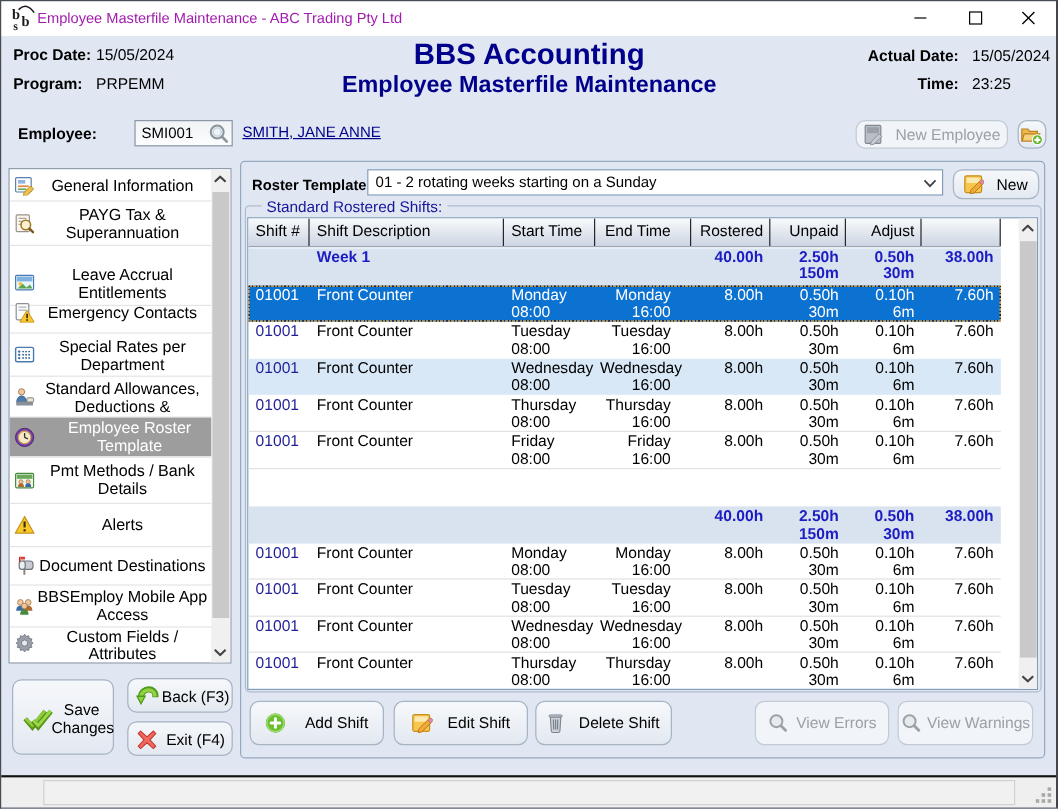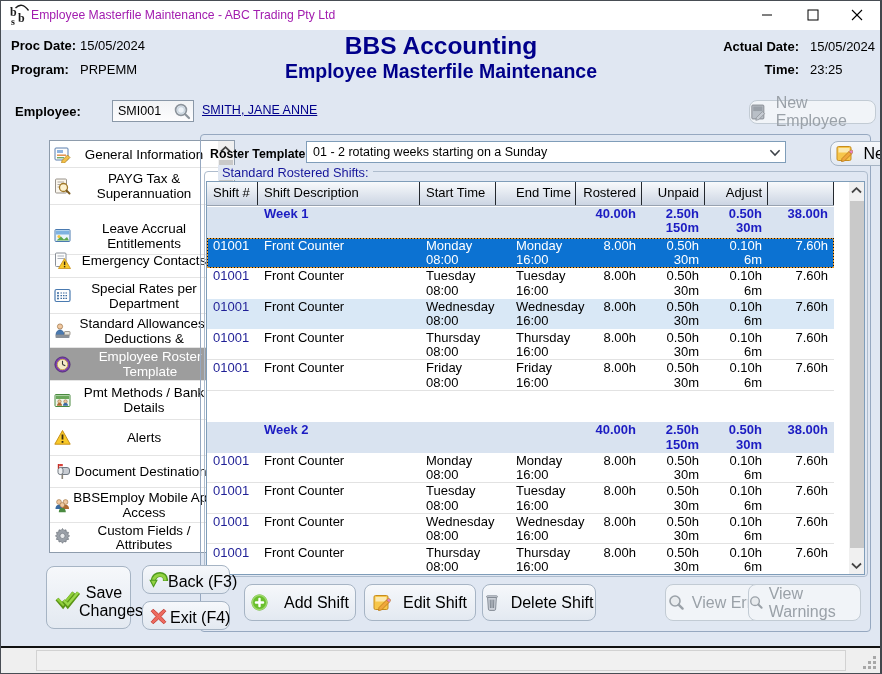--- a/index.html
+++ b/index.html
@@ -7,35 +7,35 @@
 body { font-family:"Liberation Sans", sans-serif; position:relative; background:#e0e7f2; overflow:hidden; }
 .abs { position:absolute; }
 #frame { position:absolute; left:0; top:0; width:882px; height:674px; border:1px solid #484d54; border-right:2px solid #41464c; pointer-events:none; }
 #titlebar { position:absolute; left:1px; top:1px; width:880px; height:29px; background:#ffffff; }
 #titletext { position:absolute; left:33px; top:7px; font-size:12.5px; color:#a21caf; }
 #client { position:absolute; left:1px; top:30px; width:880px; height:616px; background:#e0e7f2; }
 .bold { font-weight:bold; }
 .navy { color:#00008b; }
 .lab { font-size:13px; font-weight:bold; color:#000; }
 .val { font-size:13px; color:#000; }
-#sidebar { position:absolute; left:7px; top:140px; width:186px; height:413px; background:#fff; border:1px solid #8e9cac; overflow:hidden;margin-left:42px; }
+#sidebar { position:absolute; left:7px; top:140px; width:186px; height:413px; background:#fff; border:1px solid #8e9cac; overflow:hidden; }
 .sitem { position:absolute; left:0px; width:169px; display:flex; align-items:center; border-bottom:1px solid #e4e4e4; }
 .sico { width:17px; height:17px; margin-left:4px; flex:0 0 17px; }
 .stxt { flex:1; text-align:center; font-size:13.4px; line-height:15px; color:#000; padding-right:2px; }
-.btn { position:absolute; border:1px solid #a6b4c4; border-radius:8px; background:linear-gradient(#f6f8fb,#e3e9f1); display:flex; align-items:center; justify-content:center; font-size:16px; color:#000;margin-left:36px; }
+.btn { position:absolute; border:1px solid #a6b4c4; border-radius:8px; background:linear-gradient(#f6f8fb,#e3e9f1); display:flex; align-items:center; justify-content:center; font-size:13px; color:#000; }
 .btn.disabled { color:#9aa1a8; border-color:#c2cbd4; background:#f1f4f8; }
 #mainpanel { position:absolute; left:200px; top:134px; width:671px; height:498px; border:1px solid #96a8c0; border-radius:4px; }
 #fieldset { position:absolute; left:204px; top:171px; width:664px; height:406px; border:1px solid #aebccd; border-radius:4px; }
 #tablebox { position:absolute; left:206px; top:181px; width:659px; height:394px; border:1px solid #7f9db9; background:#fff; overflow:hidden; }
 .trow { position:absolute; left:0; width:627px; font-size:13px; line-height:14.4px; }
 .cell { position:absolute; top:0; height:100%; padding-top:1.2px; }
 .c1 { left:0; width:50px; padding-left:6px; }
 .c2 { left:50px; width:162px; padding-left:7px; }
 .c3 { left:212px; width:76px; padding-left:7px; }
-.c4 { left:288px; width:80px; padding-left:21px; }
+.c4 { left:272px; width:80px; padding-left:21px;text-align:right; }
 .c5 { left:368px; width:66px; text-align:right; padding-right:5px; }
 .c6 { left:434px; width:63px; text-align:right; padding-right:5px; }
 .c7 { left:497px; width:63px; text-align:right; padding-right:5px; }
 .c8 { left:560px; width:66px; text-align:right; padding-right:5px; }
 .shiftno { color:#1f1f96; }
 .w1 .cell { padding-top:0 !important; }
 .weekrow { background:#d9e3f0; color:#1c1cc2; font-weight:bold; }
 .palerow { background:#d9e8f6; }
 .selrow { background:#0c72d2; color:#fff; }
 .ants-h { position:absolute; left:0; width:100%; height:1px; background:repeating-linear-gradient(90deg,#101010 0 1px,#e89b2e 1px 3px); }
@@ -329,21 +329,20 @@
     <div class="cell c2">Front Counter</div>
     <div class="cell c3">Friday<br>08:00</div>
     <div class="cell c4">Friday<br>16:00</div>
     <div class="cell c5">8.00h</div>
     <div class="cell c6">0.50h<br>30m</div>
     <div class="cell c7">0.10h<br>6m</div>
     <div class="cell c8">7.60h</div>
   </div>
   <div class="trow" style="top:208.6px; height:10px;"></div>
   <div class="trow weekrow" style="top:240px; height:30.6px;">
-    <div class="cell c2">Week 2</div>
     <div class="cell c5">40.00h</div>
     <div class="cell c6">2.50h<br>150m</div>
     <div class="cell c7">0.50h<br>30m</div>
     <div class="cell c8">38.00h</div>
   </div>
   <div class="trow" style="top:270.6px; height:30.6px; border-bottom:1px solid #e2e2e2;">
     <div class="cell c1"><span class="shiftno">01001</span></div>
     <div class="cell c2">Front Counter</div>
     <div class="cell c3">Monday<br>08:00</div>
     <div class="cell c4">Monday<br>16:00</div>
@@ -421,21 +420,21 @@
     </svg>
     <span>Delete Shift</span>
   </div>
 <div class="btn disabled" style="left:629px; top:584px; width:112px; height:37px; gap:7px;">
     <svg width="17" height="17" viewBox="0 0 17 17">
       <circle cx="7" cy="7" r="5" fill="#e8ebee" stroke="#9aa1a8" stroke-width="1.6"></circle>
       <line x1="10.8" y1="10.8" x2="14.6" y2="14.6" stroke="#9aa1a8" stroke-width="2.4" stroke-linecap="round"></line>
     </svg>
     <span>View Errors</span>
   </div>
-<div class="btn disabled" style="left:712px; top:584px; width:113px; height:37px; gap:5px;">
+<div class="btn disabled" style="left:748px; top:584px; width:113px; height:37px; gap:5px;">
     <svg width="17" height="17" viewBox="0 0 17 17">
       <circle cx="7" cy="7" r="5" fill="#e8ebee" stroke="#9aa1a8" stroke-width="1.6"></circle>
       <line x1="10.8" y1="10.8" x2="14.6" y2="14.6" stroke="#9aa1a8" stroke-width="2.4" stroke-linecap="round"></line>
     </svg>
     <span>View Warnings</span>
   </div>
 
 <div class="btn" style="left:10px; top:566px; width:85px; height:63px;">
   <svg style="position:absolute; left:7px; top:24px;" width="26" height="19" viewBox="0 0 30 24">
       <path d="M4 12 L10 19 L22 4" fill="none" stroke="#5a9416" stroke-width="5" stroke-linecap="square"></path>

